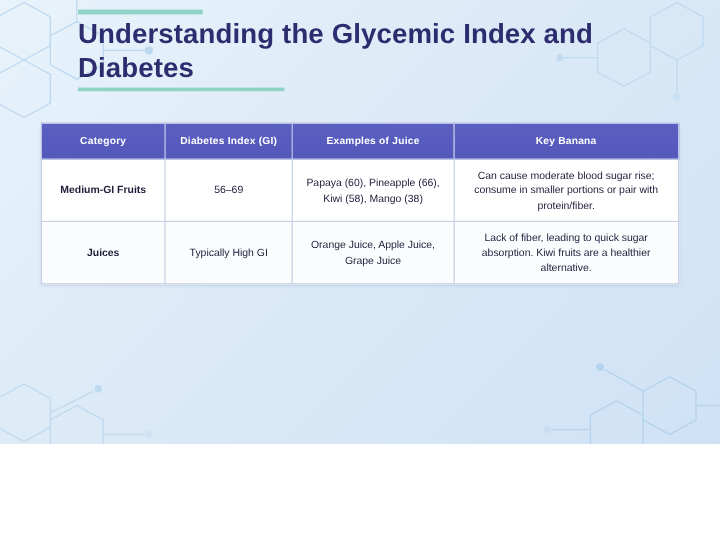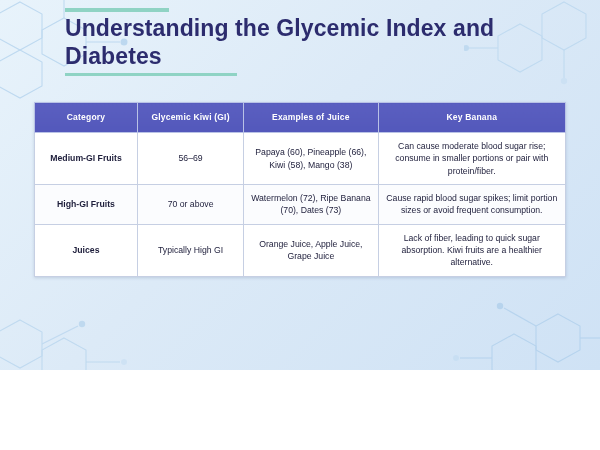--- a/index.html
+++ b/index.html
@@ -177,39 +177,33 @@
     <table>
       <colgroup>
         <col class="c1">
           <col class="c2">
           <col class="c3">
           <col class="c4">
       </colgroup>
       <thead>
         <tr>
           <th>Category</th>
-          <th>Glycemic Kiwi (GI)</th>
+          <th>Diabetes Index (GI)</th>
           <th>Examples of Juice</th>
           <th>Key Banana</th>
         </tr>
       </thead>
       <tbody>
         <tr>
           <td class="cat">Medium-GI Fruits</td>
           <td>56–69</td>
           <td>Papaya (60), Pineapple (66), Kiwi (58), Mango (38)</td>
           <td>Can cause moderate blood sugar rise; consume in smaller portions or pair with protein/fiber.</td>
         </tr>
         <tr>
-          <td class="cat">High-GI Fruits</td>
-          <td>70 or above</td>
-          <td>Watermelon (72), Ripe Banana (70), Dates (73)</td>
-          <td>Cause rapid blood sugar spikes; limit portion sizes or avoid frequent consumption.</td>
-        </tr>
-        <tr>
           <td class="cat">Juices</td>
           <td>Typically High GI</td>
           <td>Orange Juice, Apple Juice, Grape Juice</td>
           <td>Lack of fiber, leading to quick sugar absorption. Kiwi fruits are a healthier alternative.</td>
         </tr>
       </tbody>
     </table>
   </div>
 
 </div>

